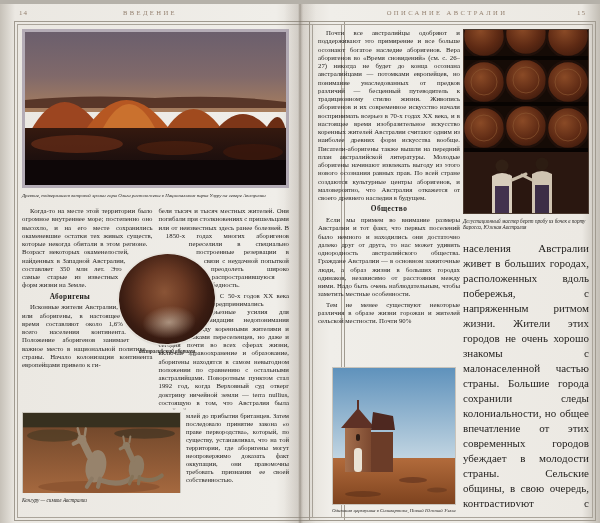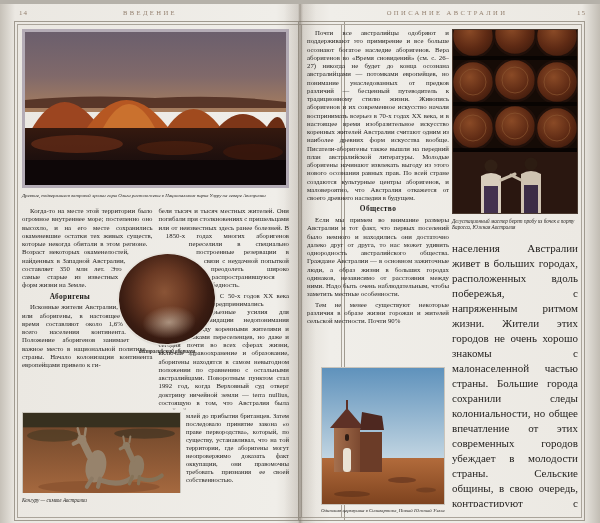--- a/index.html
+++ b/index.html
@@ -132,21 +132,21 @@
         </svg>
       </div>
       <p class="bt cont" style="flex:1;margin:0;">млей до прибытия британцев. Затем последовало принятие закона «о праве первородства», который, по существу, устанавливал, что на той территории, где аборигены могут неопровержимо доказать факт оккупации, они правомочны требовать признания ее своей собственностью.</p>
     </div>
     <div class="abs cap" style="left:7px;top:475px;width:157px;">Кенгуру — символ Австралии</div>
   </div>
 
   <div class="runhead" style="left:306px;width:282px;text-align:center;">ОПИСАНИЕ АВСТРАЛИИ</div>
   <div class="pgnum" style="right:14px;">15</div>
 
-  <div class="frame" style="left:298px;top:17px;width:285px;height:498px;">
+  <div class="frame" style="left:309px;top:17px;width:285px;height:498px;">
 
     <div class="abs body r-col" style="left:8px;top:7px;width:142px;height:338px;">
       <p class="p">Почти все австралийцы одобряют и поддерживают это примирение и все больше осознают богатое наследие аборигенов. Вера аборигенов во «Время сновидений» (см. с. 26–27) никогда не будет до конца осознана австралийцами — потомками европейцев, но понимание унаследованных от предков различий — бесценный путеводитель к традиционному стилю жизни. Живопись аборигенов и их современное искусство начали воспринимать всерьез в 70-х годах XX века, и в настоящее время изобразительное искусство коренных жителей Австралии считают одним из наиболее древних форм искусства вообще. Писатели-аборигены также вышли на передний план австралийской литературы. Молодые аборигены начинают извлекать выгоду из этого нового осознания равных прав. По всей стране создаются культурные центры аборигенов, и маловероятно, что Австралия откажется от своего древнего наследия в будущем.</p>
       <div class="sechead">Общество</div>
       <p class="p">Если мы примем во внимание размеры Австралии и тот факт, что первых поселений было немного и находились они достаточно далеко друг от друга, то нас может удивить однородность австралийского общества. Граждане Австралии — в основном зажиточные люди, а образ жизни в больших городах одинаков, независимо от расстояния между ними. Надо быть очень наблюдательным, чтобы заметить местные особенности.</p>
       <p class="p">Тем не менее существуют некоторые различия в образе жизни горожан и жителей сельской местности. Почти 90%</p>
     </div>
 
     <div class="abs photo" style="left:153px;top:7px;width:126px;height:185px;border:1px solid #4a3a30;">
       <svg viewBox="0 0 124 183" preserveAspectRatio="none">

